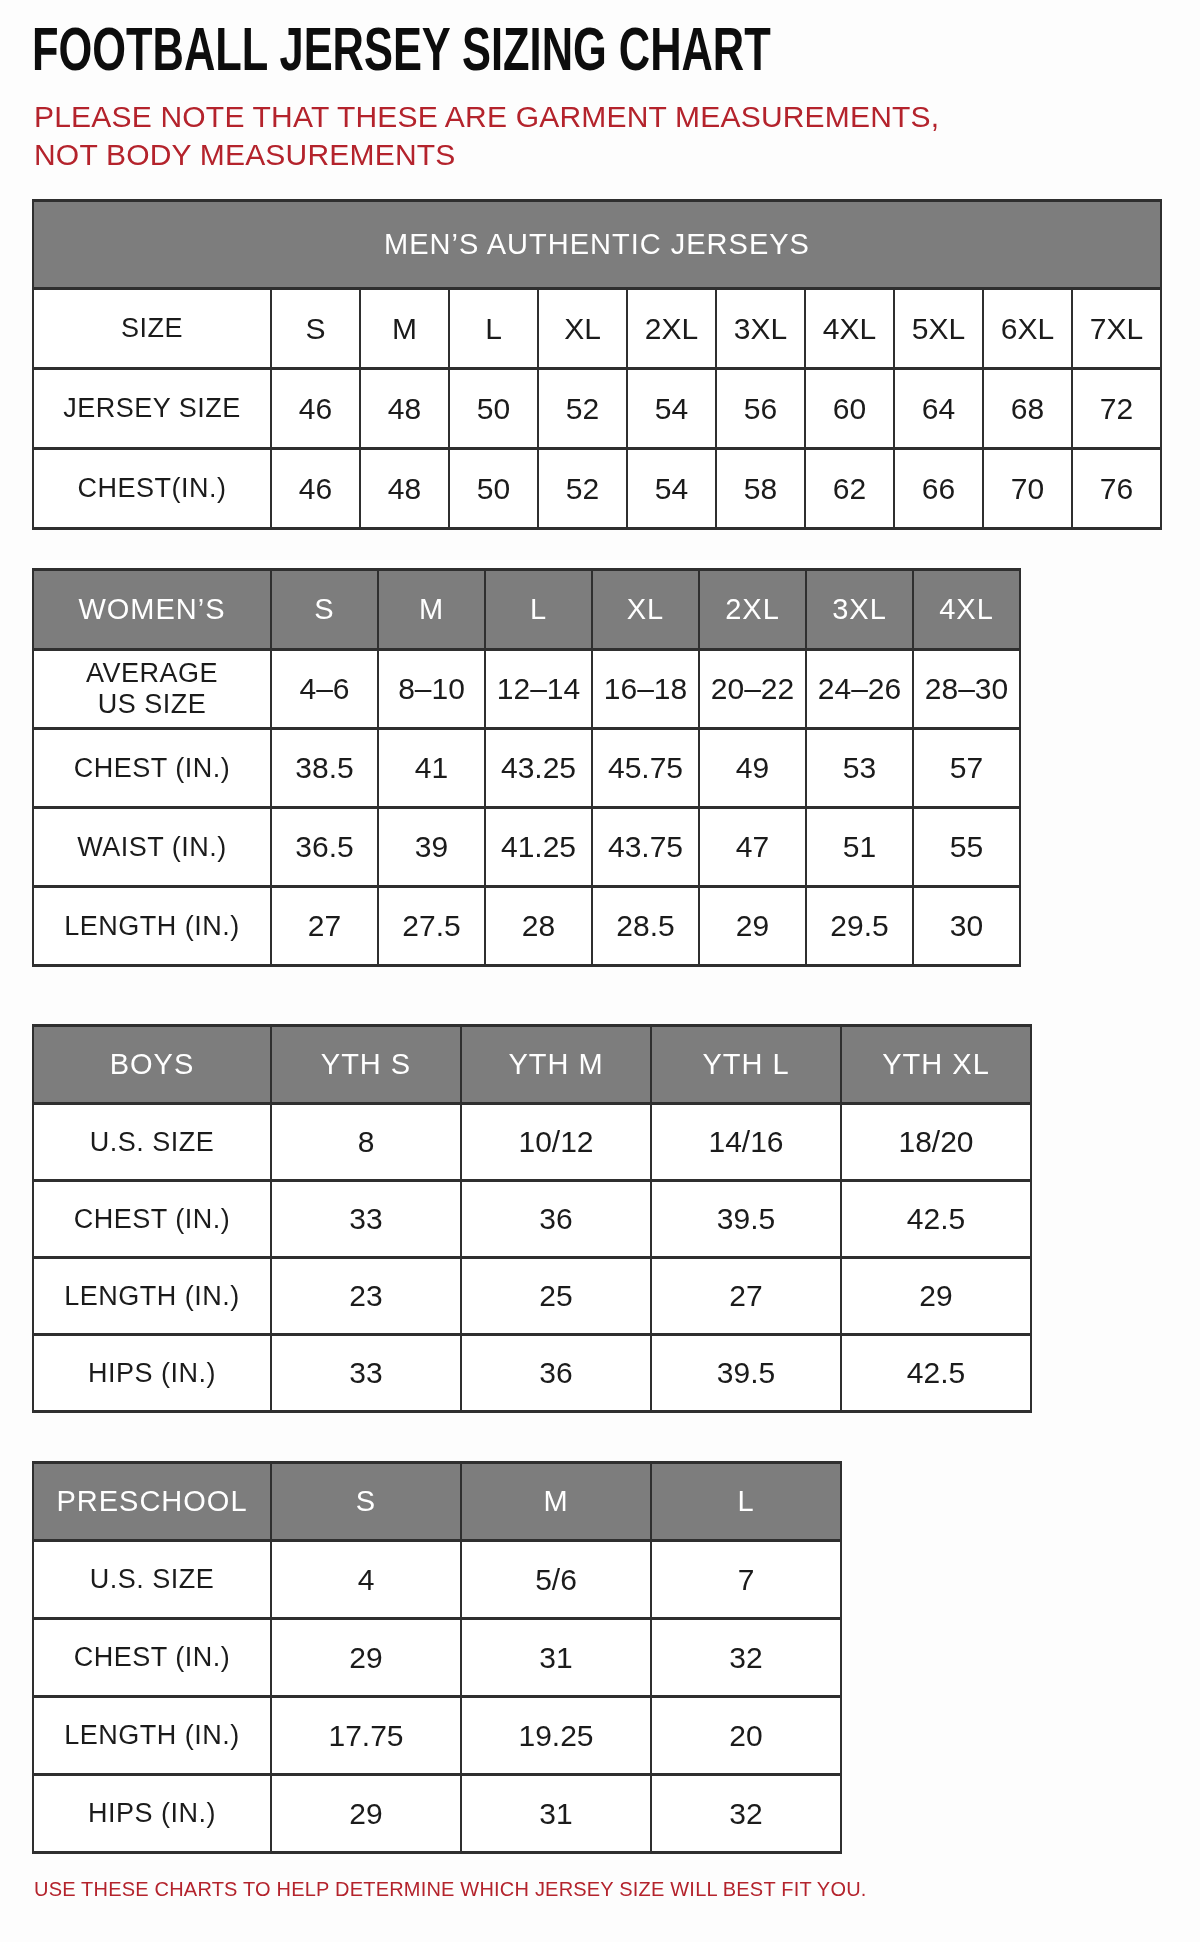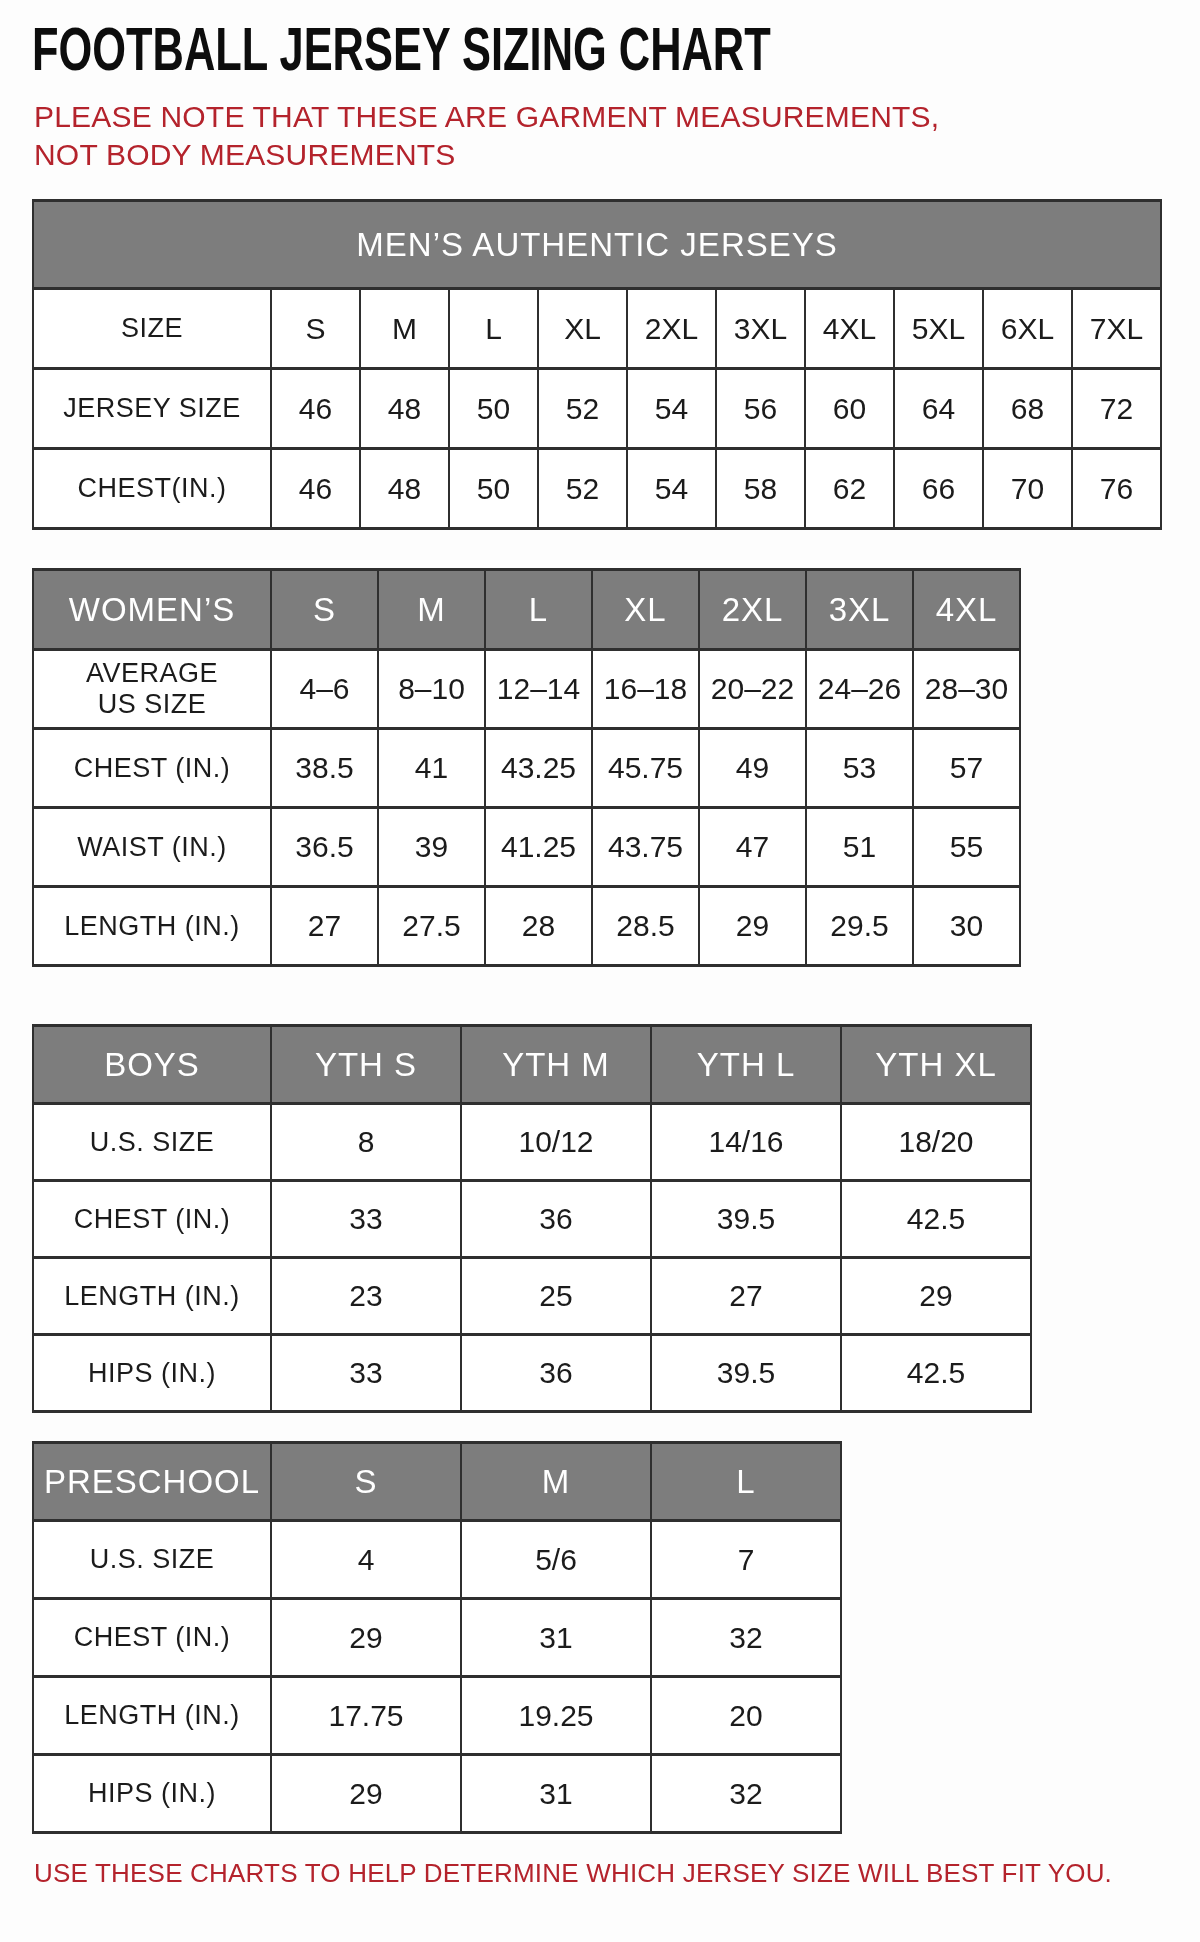--- a/index.html
+++ b/index.html
@@ -46,21 +46,21 @@
     text-align: center;
     vertical-align: middle;
     padding: 0;
     font-weight: 400;
     font-size: 30px;
     color: var(--text-black, #1b1b1b);
   }
   .sz .band {
     background: var(--header-gray, #7d7d7d);
     color: #ffffff;
-    font-size: 33px;
+    font-size: 29px;
     letter-spacing: 1px;
   }
   .sz .rlabel {
     font-size: 27px;
     white-space: pre-line;
     letter-spacing: 0.5px;
   }
 
   .t-mens { width: 1128px; margin-top: 26px; }
   .t-mens .col-label { width: 238px; }
@@ -73,29 +73,29 @@
   .t-womens .col-w { width: 107px; }
   .t-womens tr { height: 79px; }
   .t-womens tr.band-row { height: 80px; }
 
   .t-boys { width: 998px; margin-top: 57px; }
   .t-boys .col-label { width: 238px; }
   .t-boys .col-b { width: 190px; }
   .t-boys tr { height: 77px; }
   .t-boys tr.band-row { height: 78px; }
 
-  .t-preschool { width: 808px; margin-top: 28px; }
+  .t-preschool { width: 808px; margin-top: 48px; }
   .t-preschool .col-label { width: 238px; }
   .t-preschool .col-p { width: 190px; }
   .t-preschool tr { height: 78px; }
   .t-preschool tr.band-row { height: 78px; }
 
   .footer {
     margin: 24px 0 0 2px;
-    font-size: 26px;
+    font-size: 20px;
     color: var(--accent-red, #b4232c);
     letter-spacing: 0.2px;
     white-space: nowrap;
   }
 </style>
 </head>
 <body>
 
 <div class="page">
 

